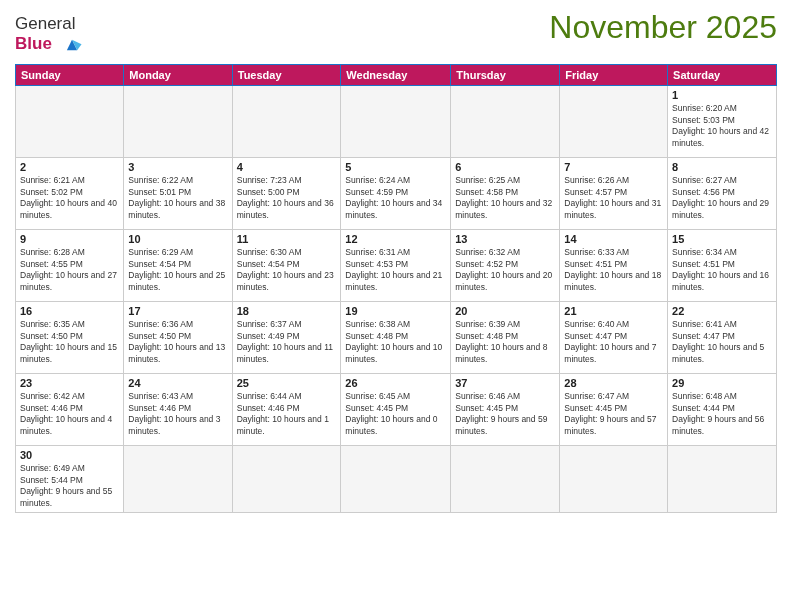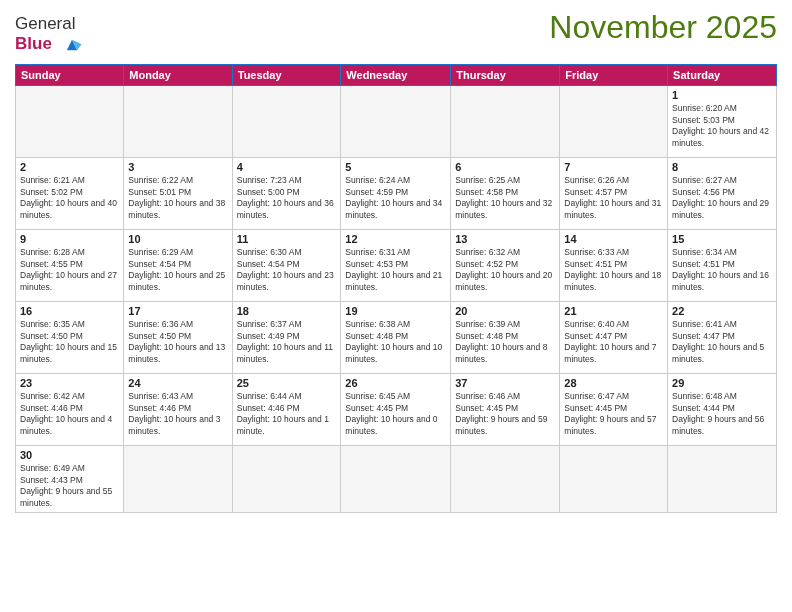--- a/index.html
+++ b/index.html
@@ -309,21 +309,21 @@
             <div class="day-num">29</div>
             <div class="day-info" style="white-space: pre-line;">Sunrise: 6:48 AM
 Sunset: 4:44 PM
 Daylight: 9 hours and 56 minutes.</div>
           </td>
         </tr>
         <tr class="last-row">
           <td>
             <div class="day-num">30</div>
             <div class="day-info" style="white-space: pre-line;">Sunrise: 6:49 AM
-Sunset: 4:43 PM
+Sunset: 5:44 PM
 Daylight: 9 hours and 55 minutes.</div>
           </td>
           <td class="empty"></td>
           <td class="empty"></td>
           <td class="empty"></td>
           <td class="empty"></td>
           <td class="empty"></td>
           <td class="empty"></td>
         </tr>
       </tbody>

